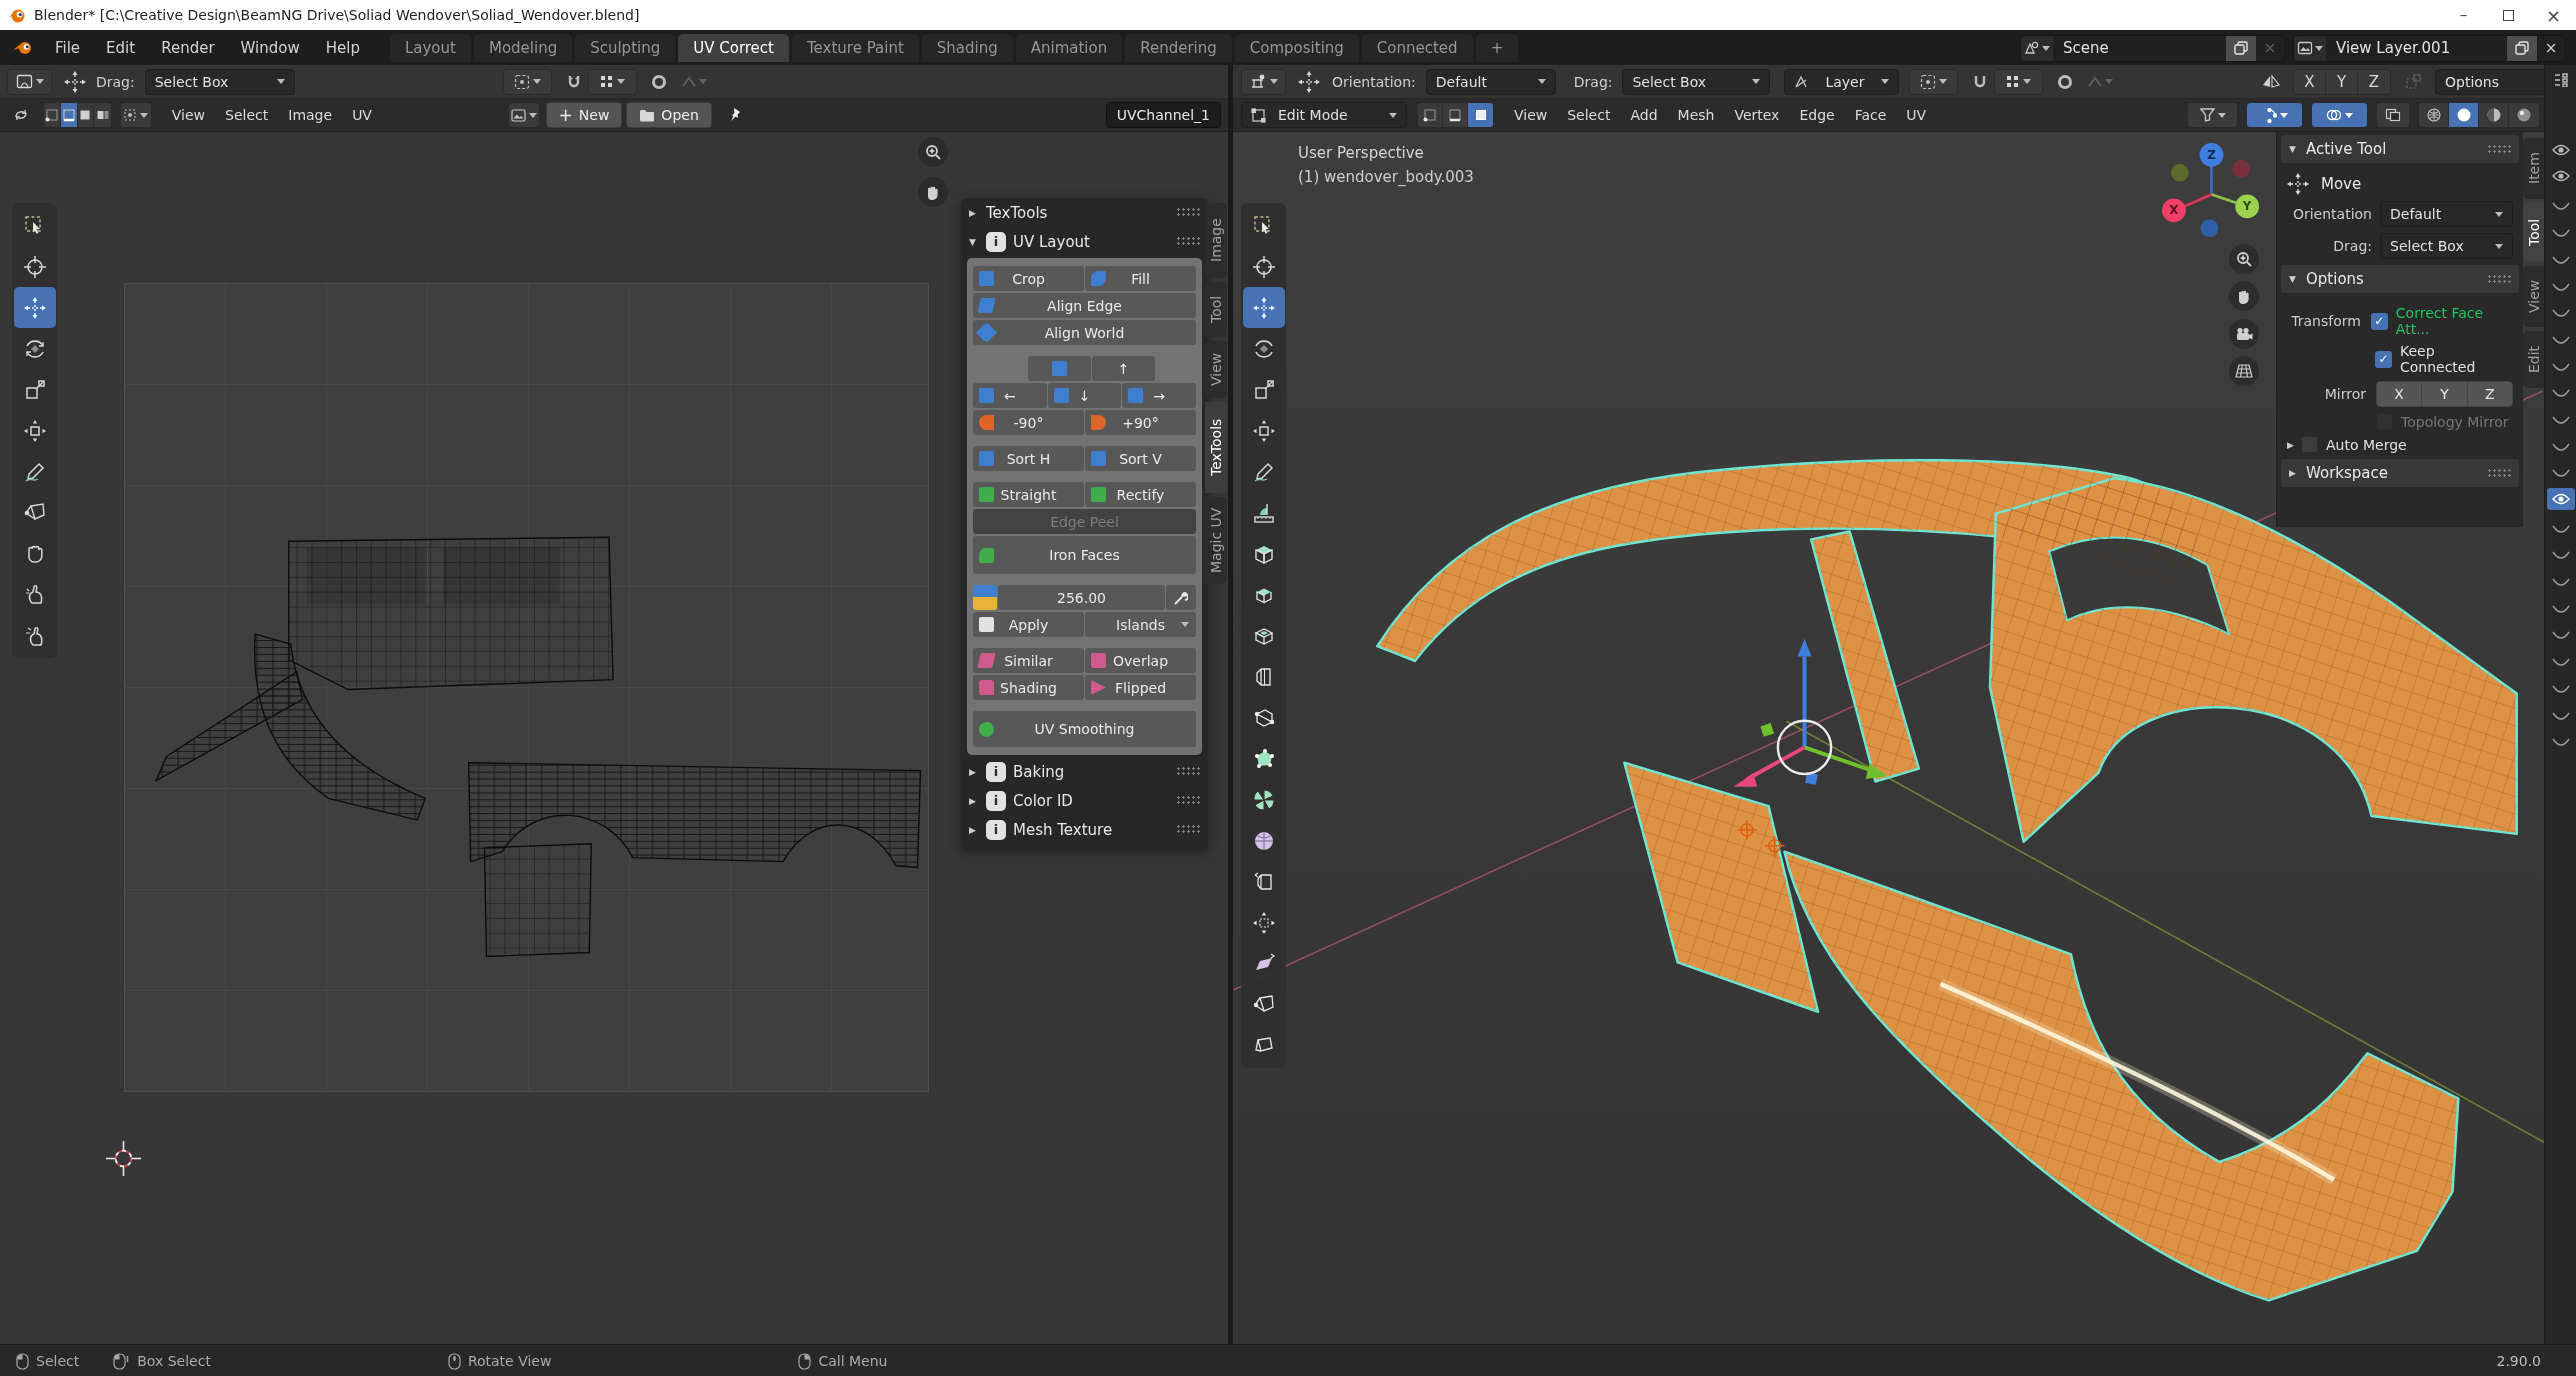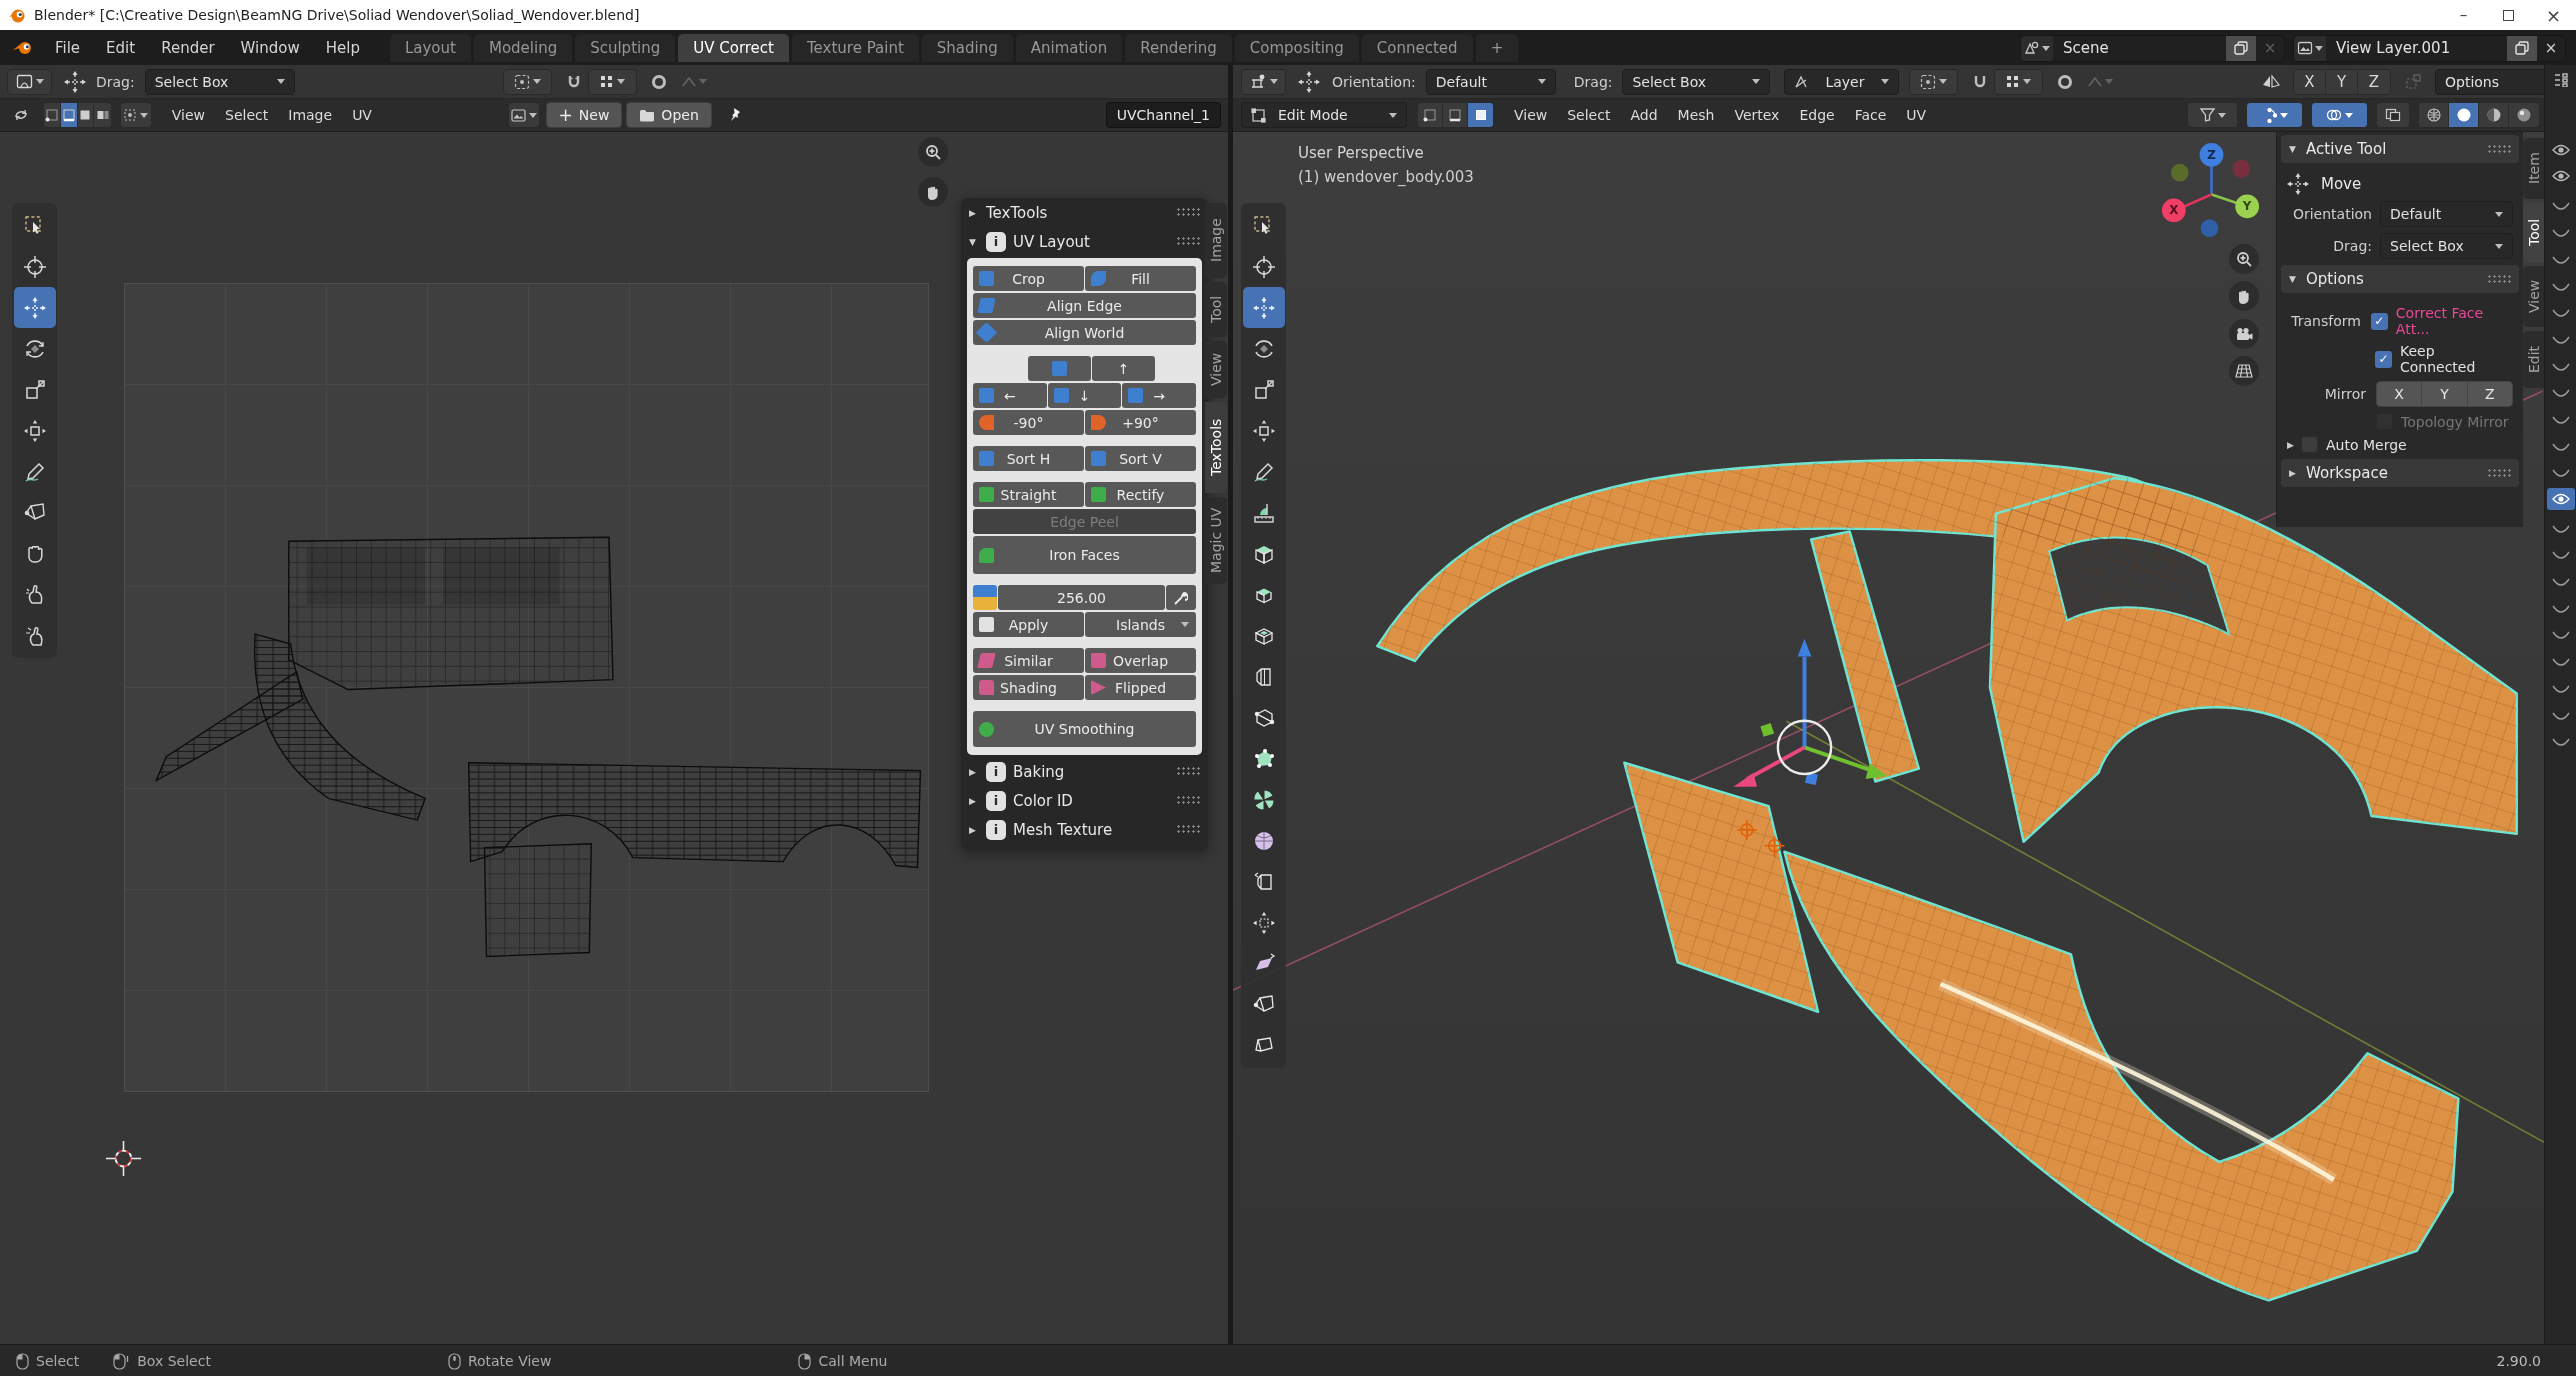--- a/index.html
+++ b/index.html
@@ -45,21 +45,21 @@
 .toolcol{width:45px;background:#2e2e2ee8;border-radius:6px;padding:2px}
 .tool{width:42px;height:41px;display:flex;align-items:center;justify-content:center;border-radius:5px}
 .tool.on{background:#4772b3}
 
 .ttpanel{width:247px;background:rgba(38,38,38,.94);border-radius:6px;box-shadow:0 3px 14px rgba(0,0,0,.4);padding-bottom:6px}
 .phead{height:29px;display:flex;align-items:center;gap:7px;padding:0 8px;font-size:15px;color:#e8e8e8}
 .tri{font-size:9px;color:#cfcfcf;width:10px}
 .grip{width:24px;height:11px;margin-left:auto;background-image:radial-gradient(circle,#808080 1px,transparent 1.4px);background-size:5px 5px}
 .info{width:20px;height:20px;background:#e2e2e2;color:#2a2a2a;border-radius:5px;font-size:13px;font-weight:bold;
       display:flex;align-items:center;justify-content:center}
-.ttbody{background:#e5e5e5;border-radius:5px;margin:2px 6px;padding:6px 5px}
+.ttbody{background:#737373;border-radius:5px;margin:2px 6px;padding:6px 5px}
 .trow{display:flex;gap:1px;margin:2px 1px}
 .tb{flex:1;background:#585858;border-radius:3px;height:25px;display:flex;align-items:center;justify-content:center;
     font-size:14px;color:#ebebeb;position:relative}
 .tb .mi{position:absolute;left:6px}
 .mi{width:15px;height:15px;border-radius:2px}
 .tb.dis{background:#424242;color:#7d7d7d}
 .tb.tall{height:38px}
 
 .vtab{writing-mode:vertical-rl;transform:rotate(180deg);background:#2c2c2c;color:#a3a3a3;font-size:14px;
       padding:10px 3px;border-radius:0 5px 5px 0;display:flex;align-items:center;justify-content:center}
@@ -1102,21 +1102,21 @@
           </div>
       </div>
       <div class="nhead">
         <span class="tri">▼</span>
           <span>Options</span>
         <span class="grip"></span>
       </div>
       <div class="nrow" style="margin-top:12px">
         <span style="width:79px;text-align:right;margin-right:10px">Transform</span>
         <span class="cbx">✓</span>
-        <span style="margin-left:8px;color:#ec4899">Correct Face Att...</span>
+        <span style="margin-left:8px;color:#22c55e">Correct Face Att...</span>
       </div>
       <div class="nrow">
         <span style="width:89px"></span>
         <span class="cbx">✓</span>
         <span style="margin-left:8px;color:#e2e2e2">Keep Connected</span>
       </div>
       <div class="nrow">
         <span style="width:79px;text-align:right;margin-right:10px">Mirror</span>
         <div style="flex:1;display:flex;border-radius:4px;overflow:hidden;border:1px solid #444">
           <span class="xyz">X</span>

